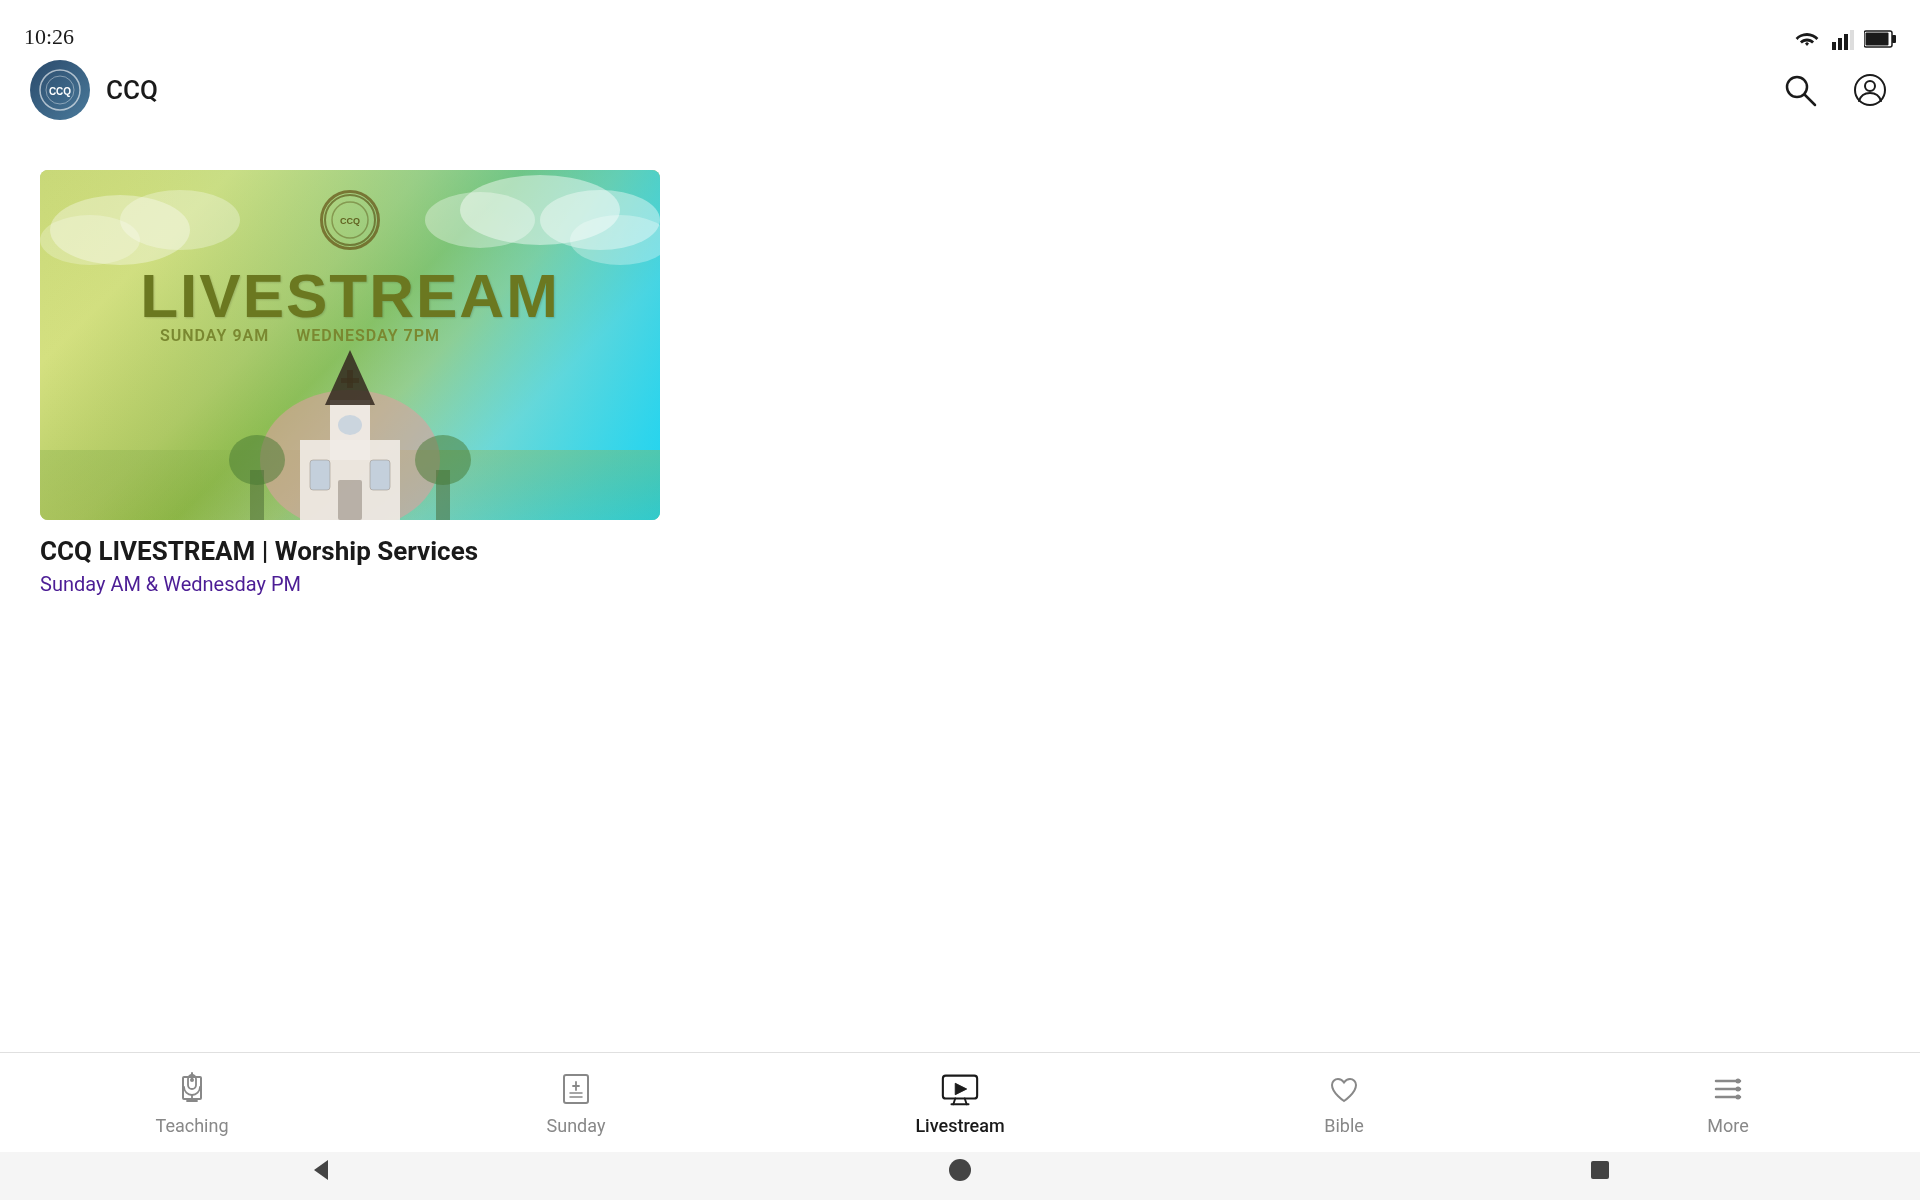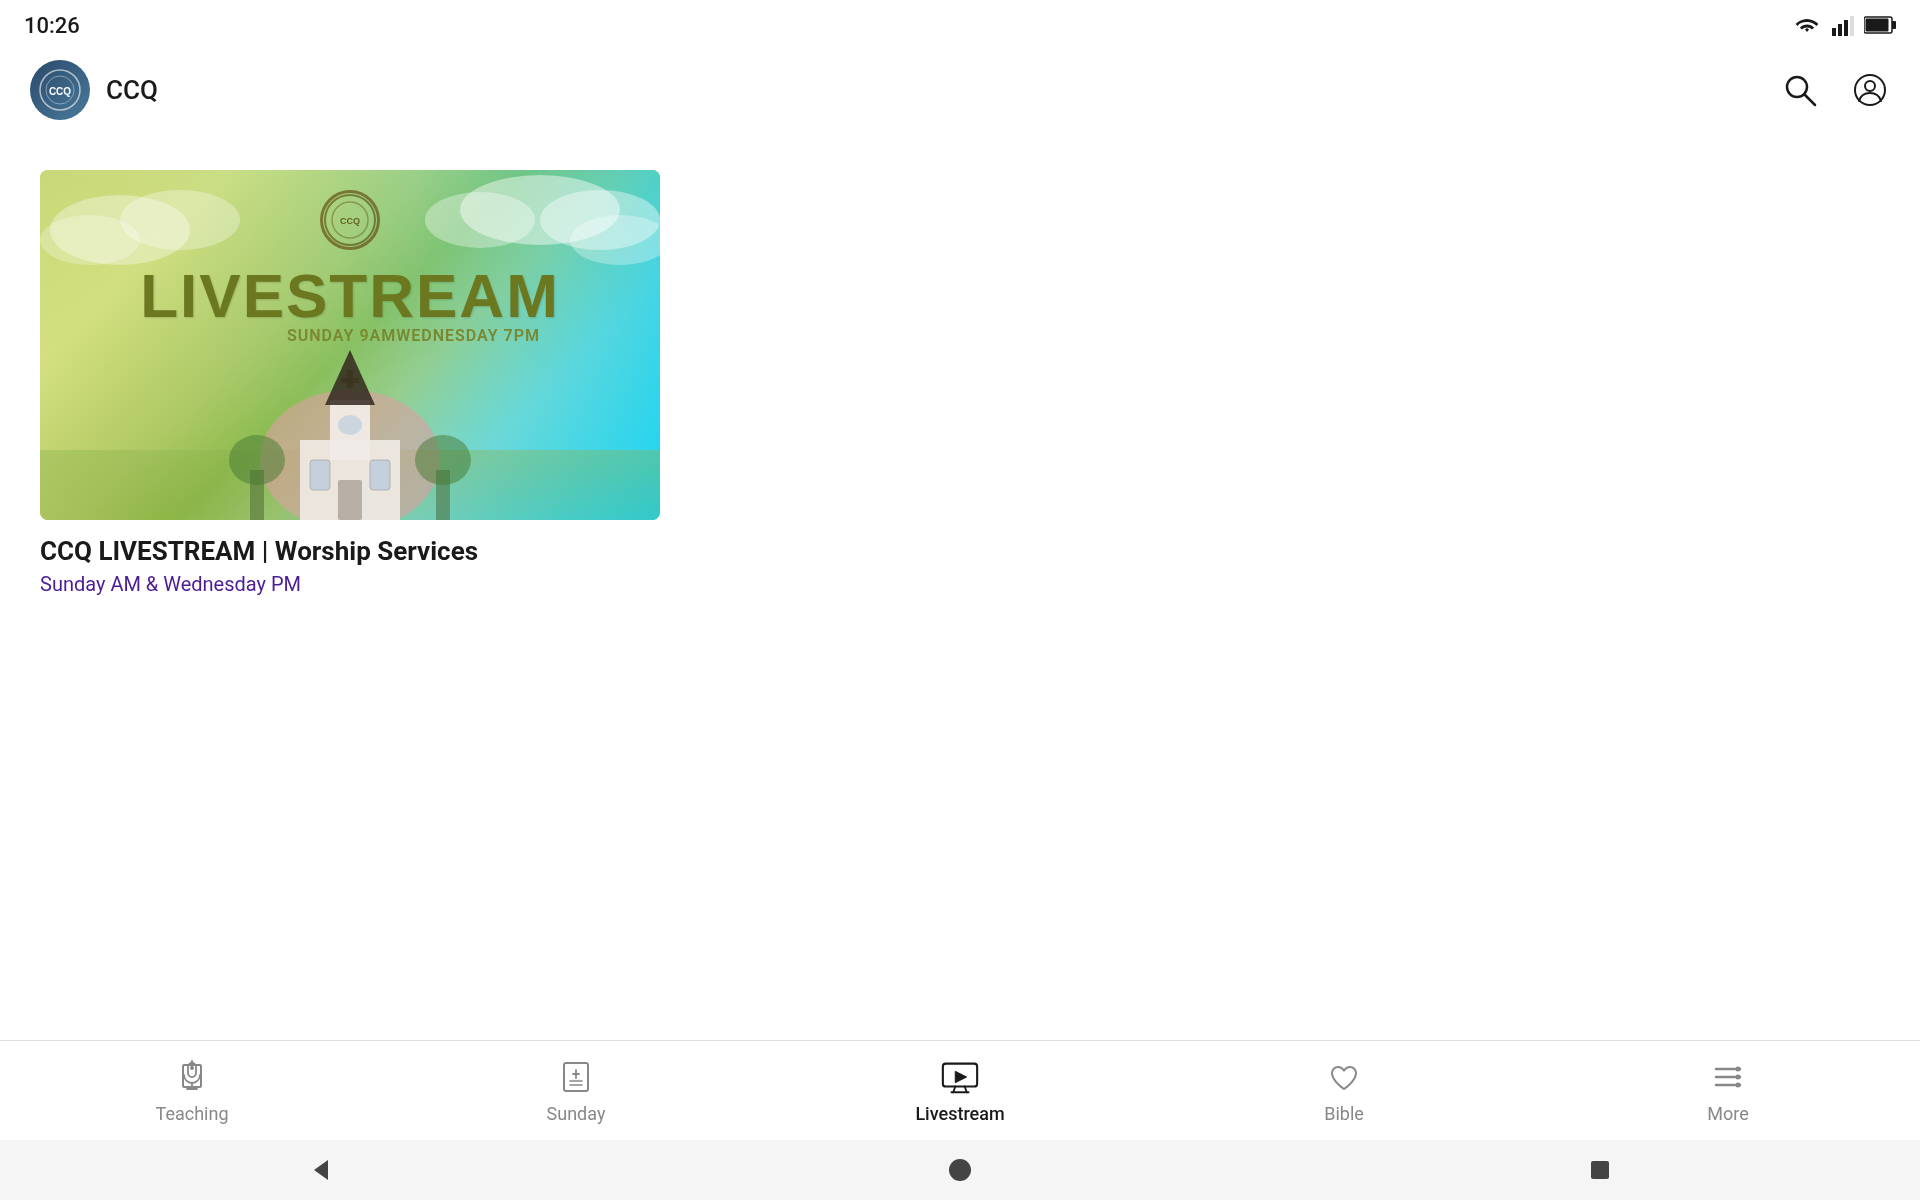--- a/index.html
+++ b/index.html
@@ -18,25 +18,26 @@
     }
 
     
     #status-bar {
       position: absolute;
       top: 0;
       left: 0;
       right: 0;
       height: 50px;
       display: flex;
-      align-items: center;
+      align-items: flex-end;
       justify-content: space-between;
       padding: 0 24px;
       background: #ffffff;
       z-index: 100;
+      font-family: Liberation Serif, serif;
     }
 
     #status-time {
       font-size: 22px;
       font-weight: 500;
       color: #1a1a1a;
     }
 
     #status-icons {
       display: flex;
@@ -178,23 +179,24 @@
       font-weight: 900;
       color: #6b7820;
       letter-spacing: 2px;
       text-shadow: 1px 1px 2px rgba(0,0,0,0.15);
       font-family: Arial Black, sans-serif;
       text-transform: uppercase;
     }
 
     #livestream-schedule {
       display: flex;
-      justify-content: flex-end;
+      justify-content: flex-start;
       width: 380px;
       margin-top: -5px;
+      gap: 27px;
     }
 
     #schedule-left, #schedule-right {
       font-size: 16px;
       color: #7a8830;
       font-weight: 600;
       letter-spacing: 1px;
       text-transform: uppercase;
     }
 
@@ -207,21 +209,21 @@
 
     #card-subtitle {
       margin-top: 6px;
       font-size: 20px;
       color: #4c1d95;
     }
 
     
     #bottom-nav {
       position: absolute;
-      bottom: 60px;
+      bottom: 48px;
       left: 0;
       right: 0;
       height: 100px;
       background: #ffffff;
       border-top: 1px solid #e0e0e0;
       display: flex;
       align-items: center;
       justify-content: center;
       z-index: 99;
     }

